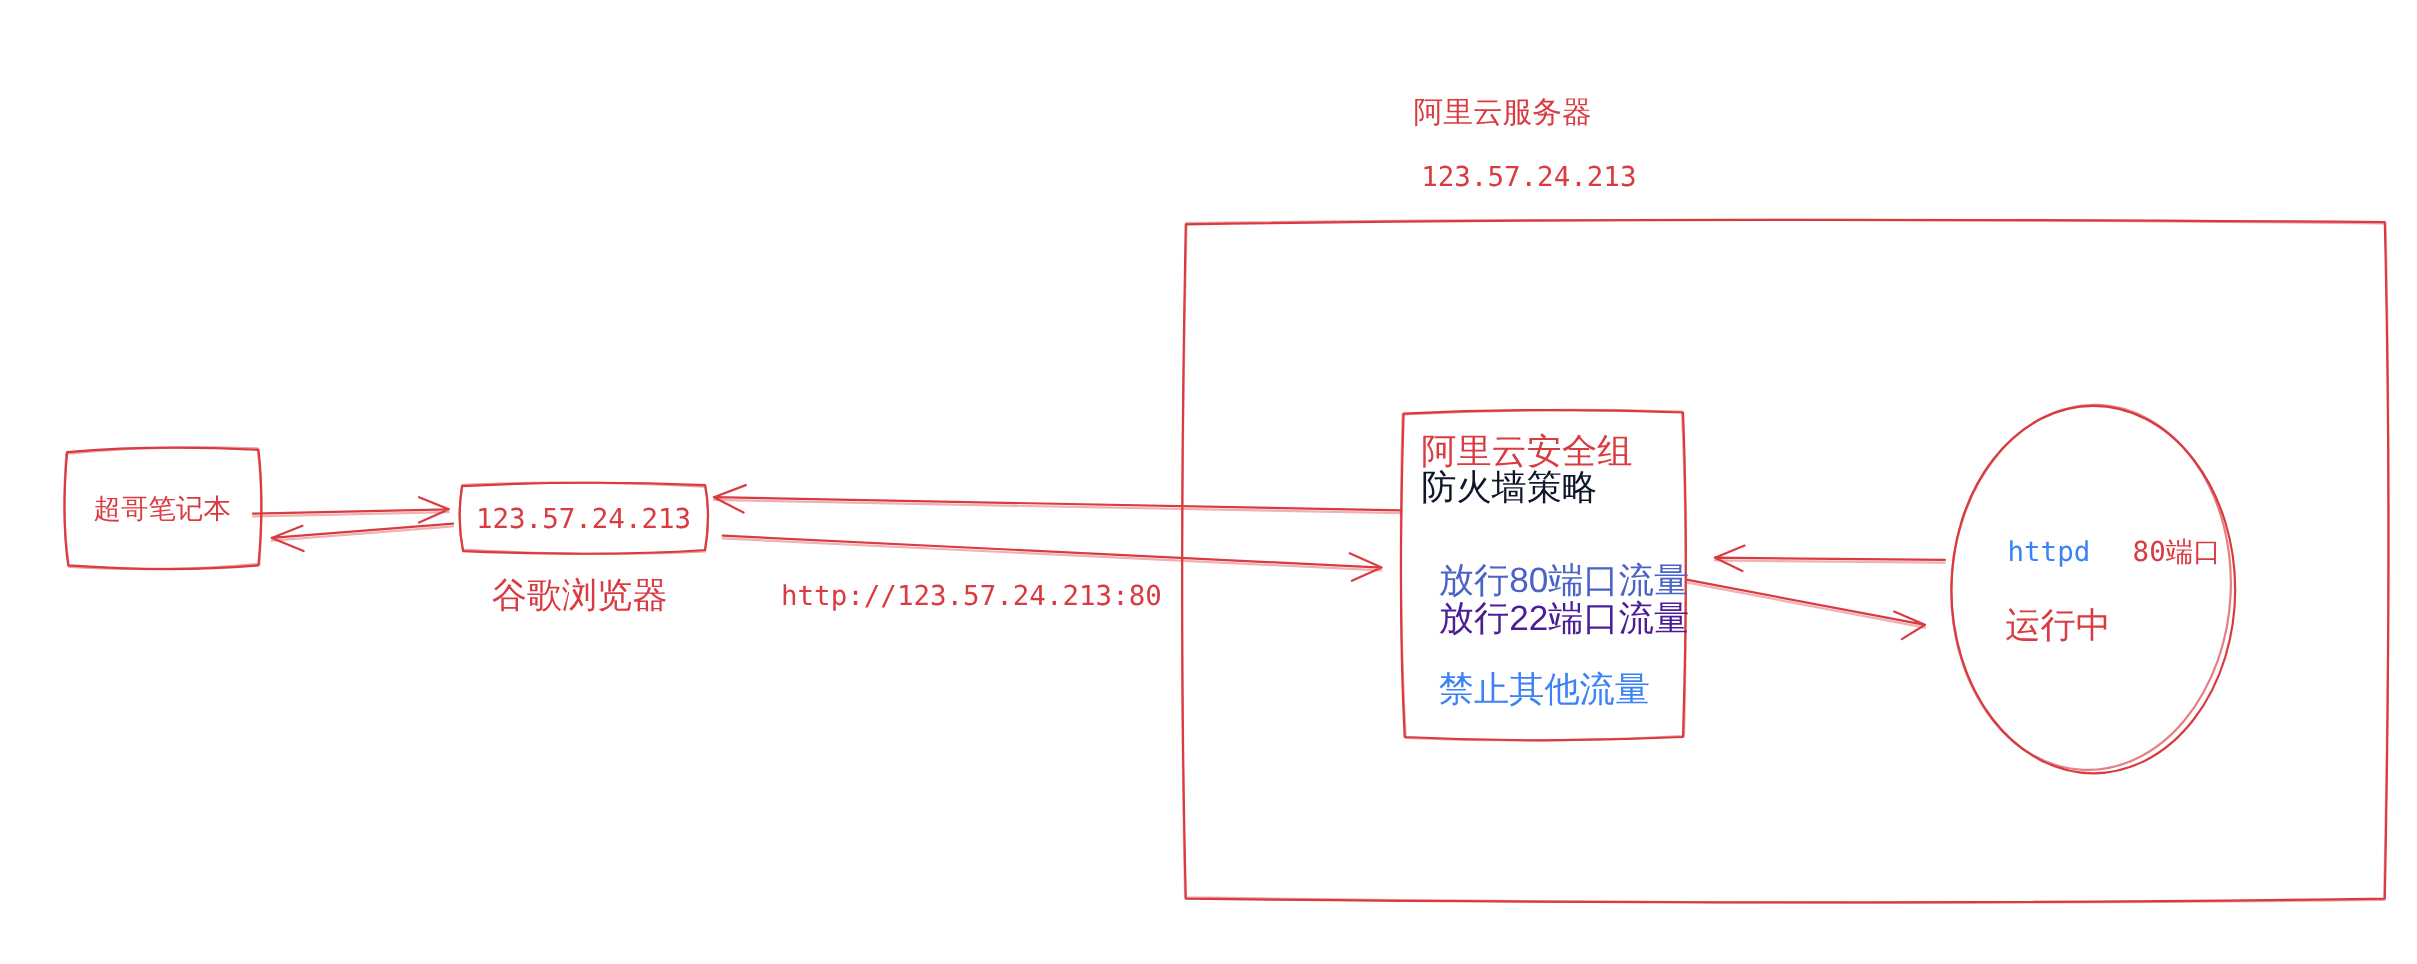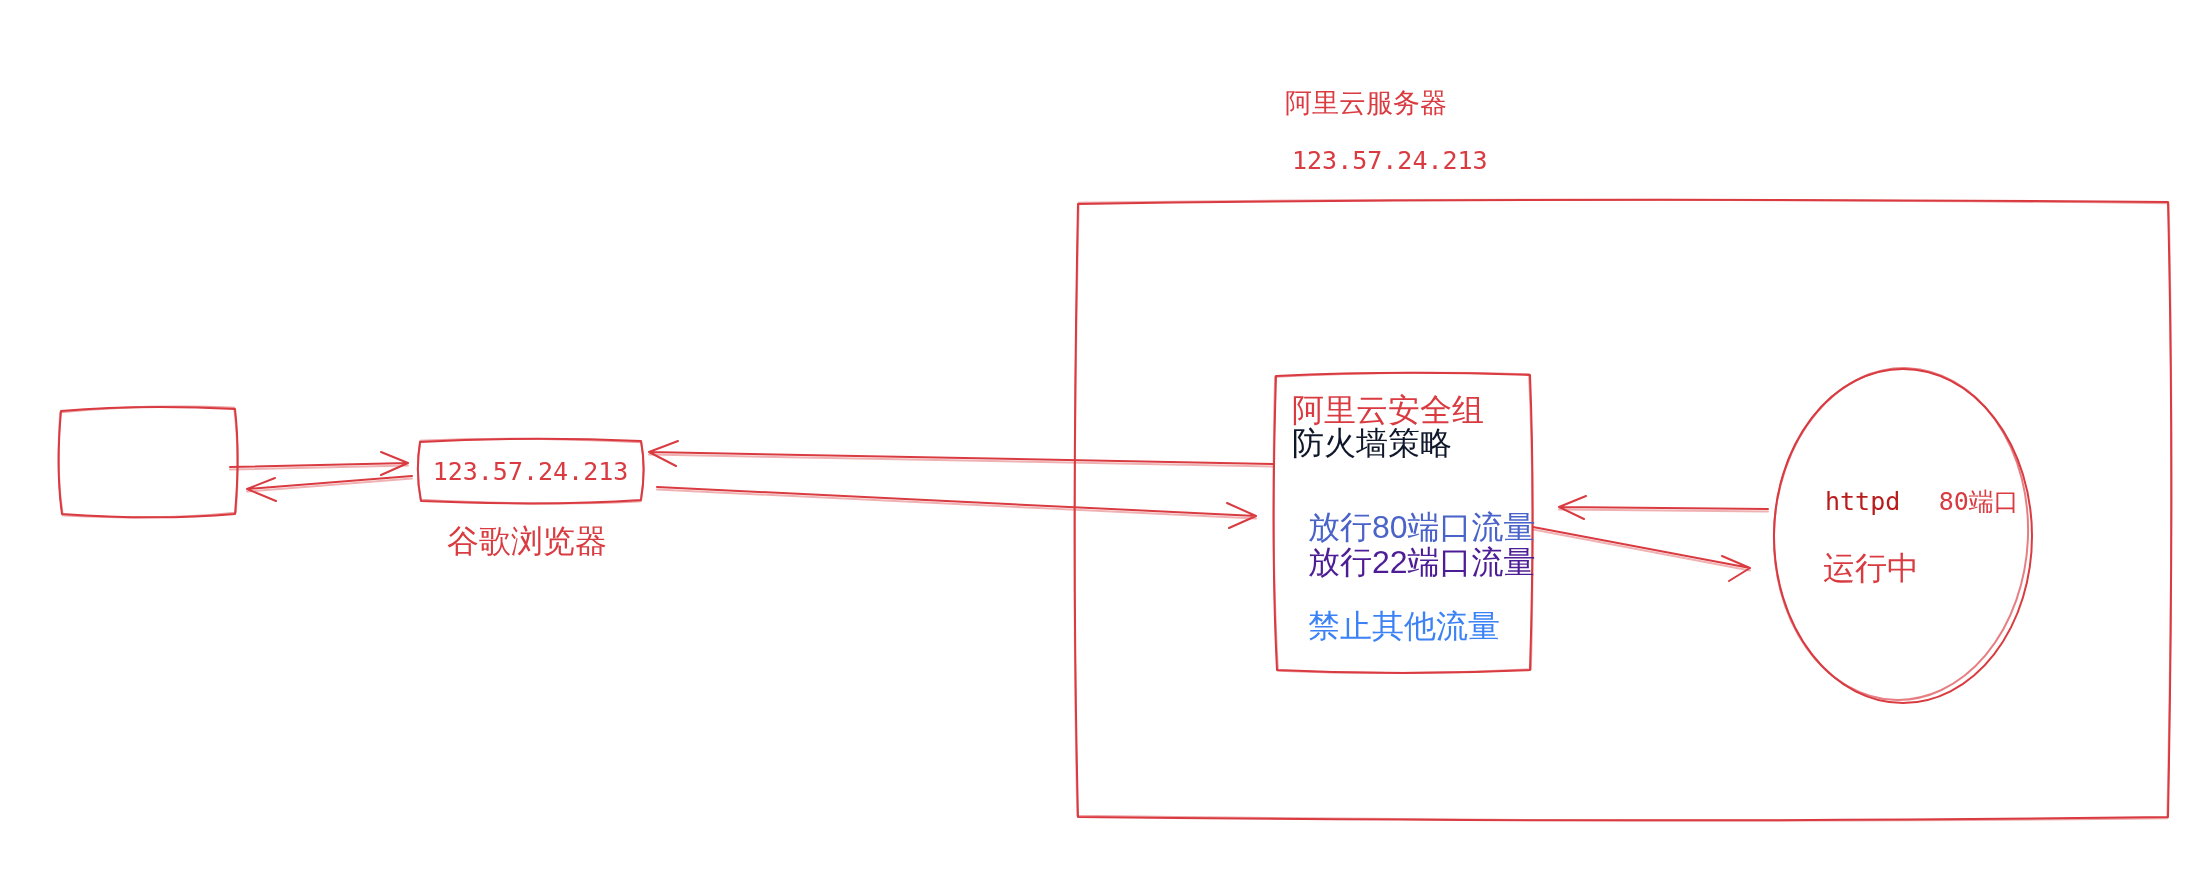--- a/index.html
+++ b/index.html
@@ -90,42 +90,46 @@
         <path d="M1768,509 L1559,507" opacity="0.4" transform="translate(0,2.5)"></path>
       </g>
 
       <g>
         <path d="M1533,527 L1750,568 M1750,568 L1722,556 M1750,568 L1729,581"></path>
         <path d="M1533,527 L1750,568" opacity="0.4" transform="translate(0,2.5)"></path>
       </g>
     </g>
   </svg>
 
+  <div id="laptop-label-wrap" class="t center-box">
+    <span class="s25" style="color: rgb(217, 59, 65);">超哥笔记本</span>
+  </div>
 
   <div id="browser-ip-wrap" class="t center-box">
     <span class="mono s25" style="color: rgb(217, 59, 65);">123.57.24.213</span>
   </div>
 
   <div id="browser-label" class="t s26" style="color: rgb(217, 59, 65);">谷歌浏览器</div>
 
+  <div id="request-url" class="t mono s25" style="color: rgb(217, 59, 65);">http://123.57.24.213:80</div>
 
   <div id="server-title" class="t s27" style="color: rgb(217, 59, 65);">阿里云服务器</div>
 
   <div id="server-ip" class="t mono s25" style="color: rgb(217, 59, 65);">123.57.24.213</div>
 
   <div id="sg-title1" class="t s26" style="color: rgb(217, 59, 65);">阿里云安全组</div>
 
   <div id="sg-title2" class="t s26" style="color: #0f172a;">防火墙策略</div>
 
   <div id="rule-80" class="t s26" style="color: rgb(74, 99, 200);">放行80端口流量</div>
 
   <div id="rule-22" class="t s26" style="color: #4c1d95;">放行22端口流量</div>
 
   <div id="rule-deny" class="t s26" style="color: #3b82f6;">禁止其他流量</div>
 
   <div id="httpd-line" class="t">
-    <span class="mono s25" style="color: #b91c1c;">httpd</span>
+    <span class="mono s25" style="color: #3b82f6;">httpd</span>
     <span id="httpd-port-span" class="mono s25" style="color: rgb(217, 59, 65);">80端口</span>
   </div>
 
   <div id="httpd-status" class="t s26" style="color: rgb(217, 59, 65);">运行中</div>
 
 </div>
 
 </body></html>

